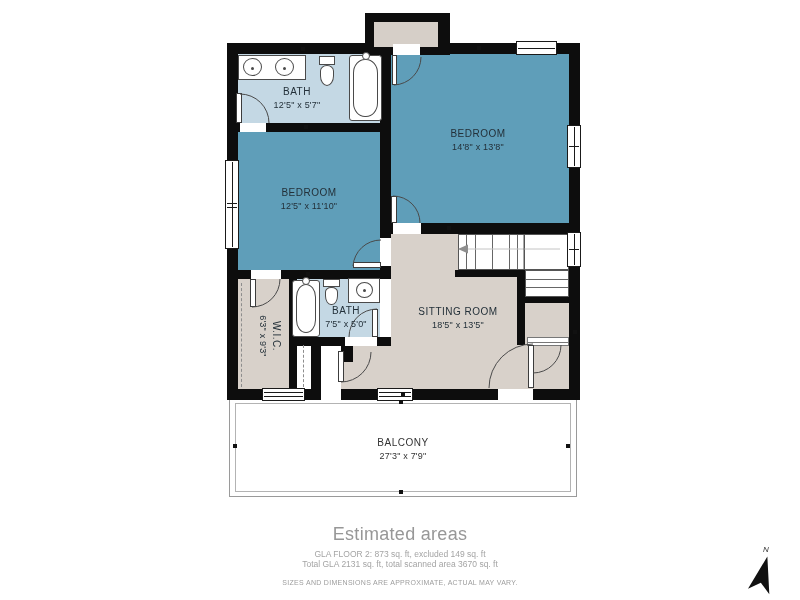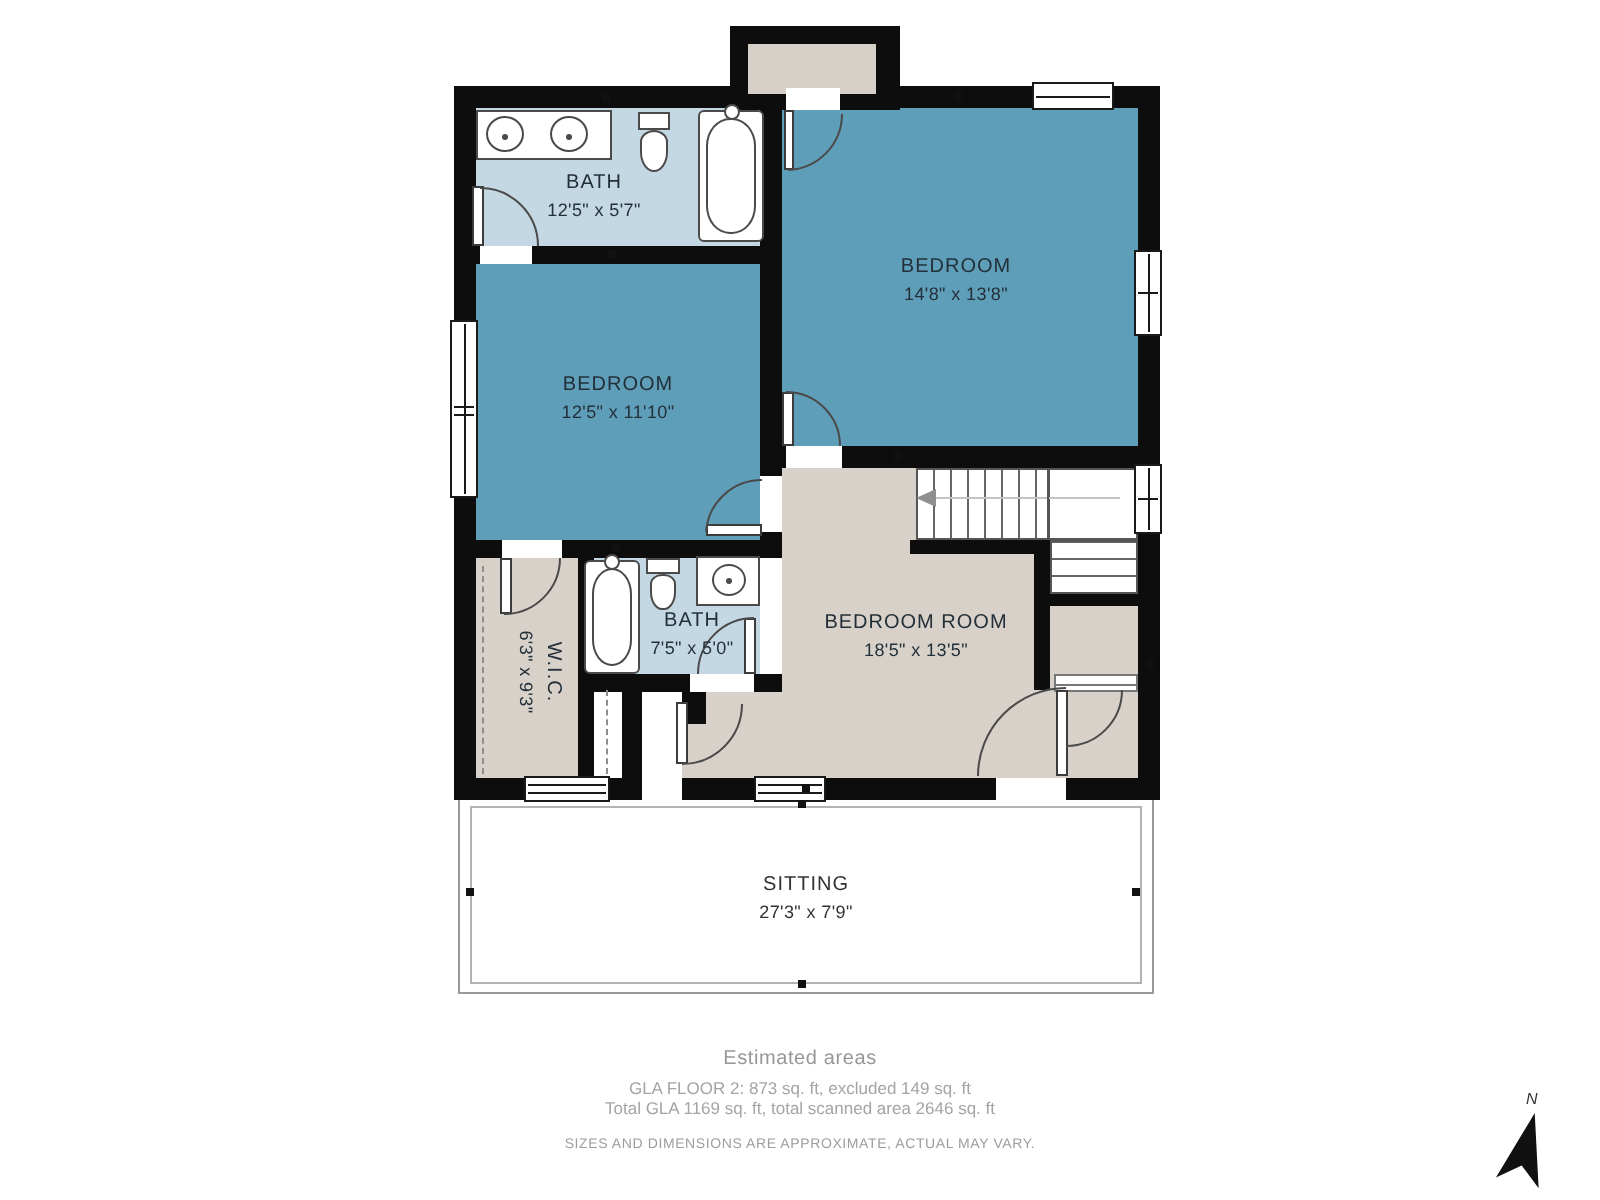--- a/index.html
+++ b/index.html
@@ -28,21 +28,21 @@
     background-image:repeating-linear-gradient(0deg,#fff 0 7.5px,#666 7.5px 8.5px);
     border:1px solid #555;box-sizing:border-box;}
   .slider{position:absolute;background:#fff;border:1px solid #777;box-sizing:border-box;}
   .slider:after{content:"";position:absolute;left:0;right:0;top:50%;height:1px;background:#777;}
   .room-label{position:absolute;transform:translate(-50%,-50%);text-align:center;
     color:var(--room-text,#233039);white-space:nowrap;line-height:1.15;}
   .room-label .rname{font-size:10px;letter-spacing:.5px;}
   .room-label .rdims{font-size:9px;letter-spacing:.2px;margin-top:2px;}
   .room-label.rot{transform:translate(-50%,-50%) rotate(90deg);}
   #footer{position:absolute;left:0;top:524px;width:100%;text-align:center;color:var(--muted-text,#9e9e9e);}
-  #footer .ftitle{font-size:10px;letter-spacing:.3px;margin-bottom:5px;color:#979797;}
+  #footer .ftitle{font-size:18px;letter-spacing:.3px;margin-bottom:5px;color:#979797;}
   #footer .fline{font-size:8.5px;line-height:9.5px;color:#a4a4a4;}
   #footer .fdisc{font-size:7px;letter-spacing:.3px;margin-top:10px;color:#9d9d9d;}
   #compass{position:absolute;left:744px;top:545px;width:40px;height:52px;}
   #compass .nlabel{position:absolute;left:19px;top:0;font-size:8px;font-style:italic;color:#333;}
 </style>
 </head>
 <body>
 
 <div id="stage">
 
@@ -198,32 +198,32 @@
   </div>
   <div class="room-label rot" style="left:270px;top:336px;">
     <div class="rname">W.I.C.</div>
     <div class="rdims">6'3" x 9'3"</div>
   </div>
   <div class="room-label" style="left:346px;top:317px;">
     <div class="rname">BATH</div>
     <div class="rdims">7'5" x 5'0"</div>
   </div>
   <div class="room-label" style="left:458px;top:318px;">
-    <div class="rname">BEDROOM ROOM</div>
+    <div class="rname">SITTING ROOM</div>
     <div class="rdims">18'5" x 13'5"</div>
   </div>
   <div class="room-label" style="left:403px;top:449px;color:#333;">
-    <div class="rname">SITTING</div>
+    <div class="rname">BALCONY</div>
     <div class="rdims">27'3" x 7'9"</div>
   </div>
 
   <div id="footer">
     <div class="ftitle">Estimated areas</div>
     <div class="fline">GLA FLOOR 2: 873 sq. ft, excluded 149 sq. ft</div>
-    <div class="fline">Total GLA 1169 sq. ft, total scanned area 2646 sq. ft</div>
+    <div class="fline">Total GLA 2131 sq. ft, total scanned area 3670 sq. ft</div>
     <div class="fdisc">SIZES AND DIMENSIONS ARE APPROXIMATE, ACTUAL MAY VARY.</div>
   </div>
 
   <div id="compass">
     <span class="nlabel">N</span>
   </div>
 
 </div>
 
 </body></html>

